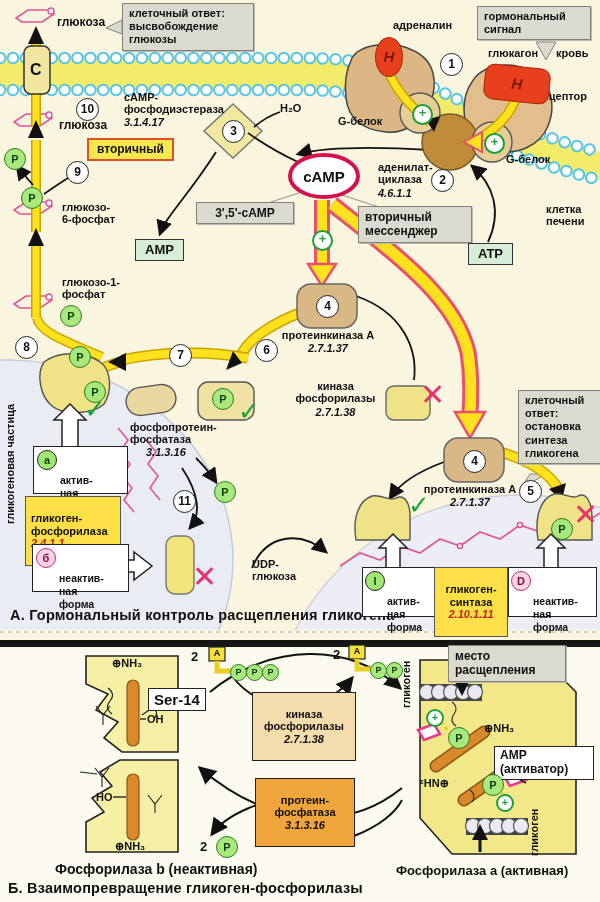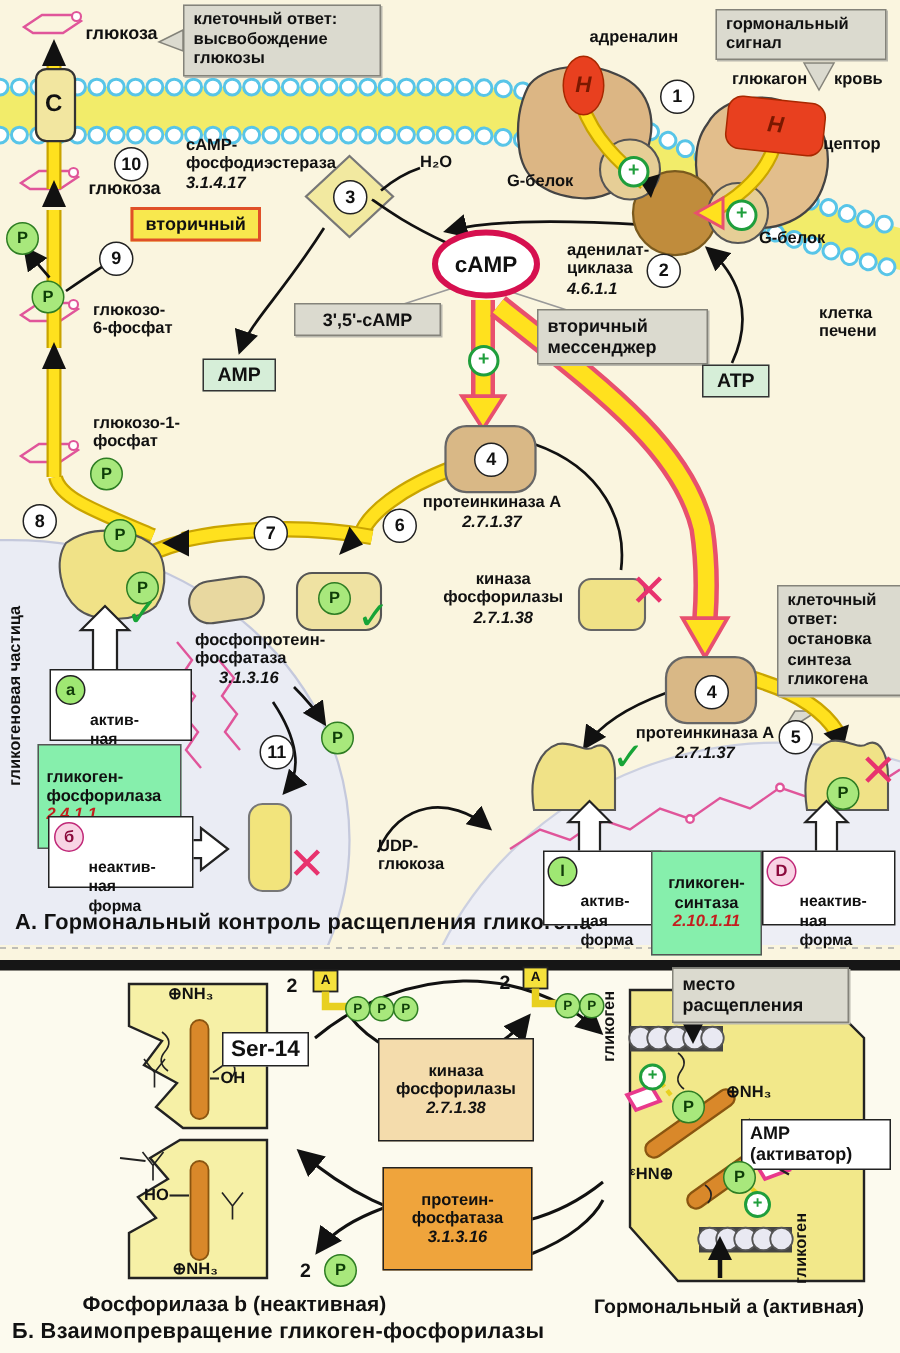--- a/index.html
+++ b/index.html
@@ -10,21 +10,21 @@
   .sm{font-size:10.5px;}
   .ec{font-style:italic;}
   .red{color:#C41E1E;}
   .cap{font-size:14.5px;letter-spacing:.2px;}
   .graybox{position:absolute;background:#DBDACF;border:1px solid #84837A;padding:3px 6px;
            font:bold 11px/1.2 "Liberation Sans",sans-serif;color:#111;white-space:pre-line;box-shadow:1px 1px 0 #b9b8ae;}
   .whitebox{position:absolute;background:#fff;border:1.5px solid #222;padding:2px 5px;
            font:bold 11px/1.15 "Liberation Sans",sans-serif;color:#111;white-space:pre-line;}
   .greenbox{position:absolute;background:#D6EED8;border:1.5px solid #333;padding:2px 9px;
            font:bold 13px/1.2 "Liberation Sans",sans-serif;color:#111;}
-  .orangebox{position:absolute;background:#86efac;border:1.2px solid #555;padding:3px 5px;
+  .orangebox{position:absolute;background:#fde047;border:1.2px solid #555;padding:3px 5px;
            font:bold 11px/1.12 "Liberation Sans",sans-serif;color:#111;white-space:pre-line;}
   .yellowbox{position:absolute;background:#F8E84E;border:2px solid #E05028;padding:3px 8px;
            font:bold 12px/1.1 "Liberation Sans",sans-serif;color:#111;}
   .numc{position:absolute;width:21px;height:21px;border:1.7px solid #222;border-radius:50%;background:#fff;
         font:bold 12px/21px "Liberation Sans",sans-serif;text-align:center;color:#111;}
   .pcirc{position:absolute;width:20px;height:20px;border-radius:50%;background:#A8E87C;border:1.7px solid #2E7D23;
         font:bold 11px/20px "Liberation Sans",sans-serif;text-align:center;color:#0E3D08;}
   .pcirc.smp{width:15px;height:15px;font:bold 9px/15px "Liberation Sans",sans-serif;}
   .plusc{position:absolute;width:17px;height:17px;border-radius:50%;background:#fff;border:2px solid #1F9E3C;
         color:#1F9E3C;font:bold 13px/14px "Liberation Sans",sans-serif;text-align:center;}
@@ -428,16 +428,16 @@
 <div class="lbl" style="left:484px;top:722px">⊕NH₃</div>
 <div class="lbl" style="left:420px;top:777px">ᵋHN⊕</div>
 <div class="plusc smx" style="left:426px;top:709px">+</div>
 <div class="plusc smx" style="left:496px;top:794px">+</div>
 <div class="pcirc" style="left:448px;top:727px">P</div>
 <div class="pcirc" style="left:482px;top:774px">P</div>
 <div class="two" style="left:200px;top:840px">2</div>
 <div class="pcirc" style="left:216px;top:836px">P</div>
 
 <div class="lbl" style="left:55px;top:862px;font-size:14px">Фосфорилаза b (неактивная)</div>
-<div class="lbl" style="left:396px;top:864px;font-size:13px">Гормональный a (активная)</div>
+<div class="lbl" style="left:396px;top:864px;font-size:13px">Фосфорилаза a (активная)</div>
 <div class="lbl cap" style="left:8px;top:880px">Б. Взаимопревращение гликоген-фосфорилазы</div>
 
 </div>
 
 </body></html>

